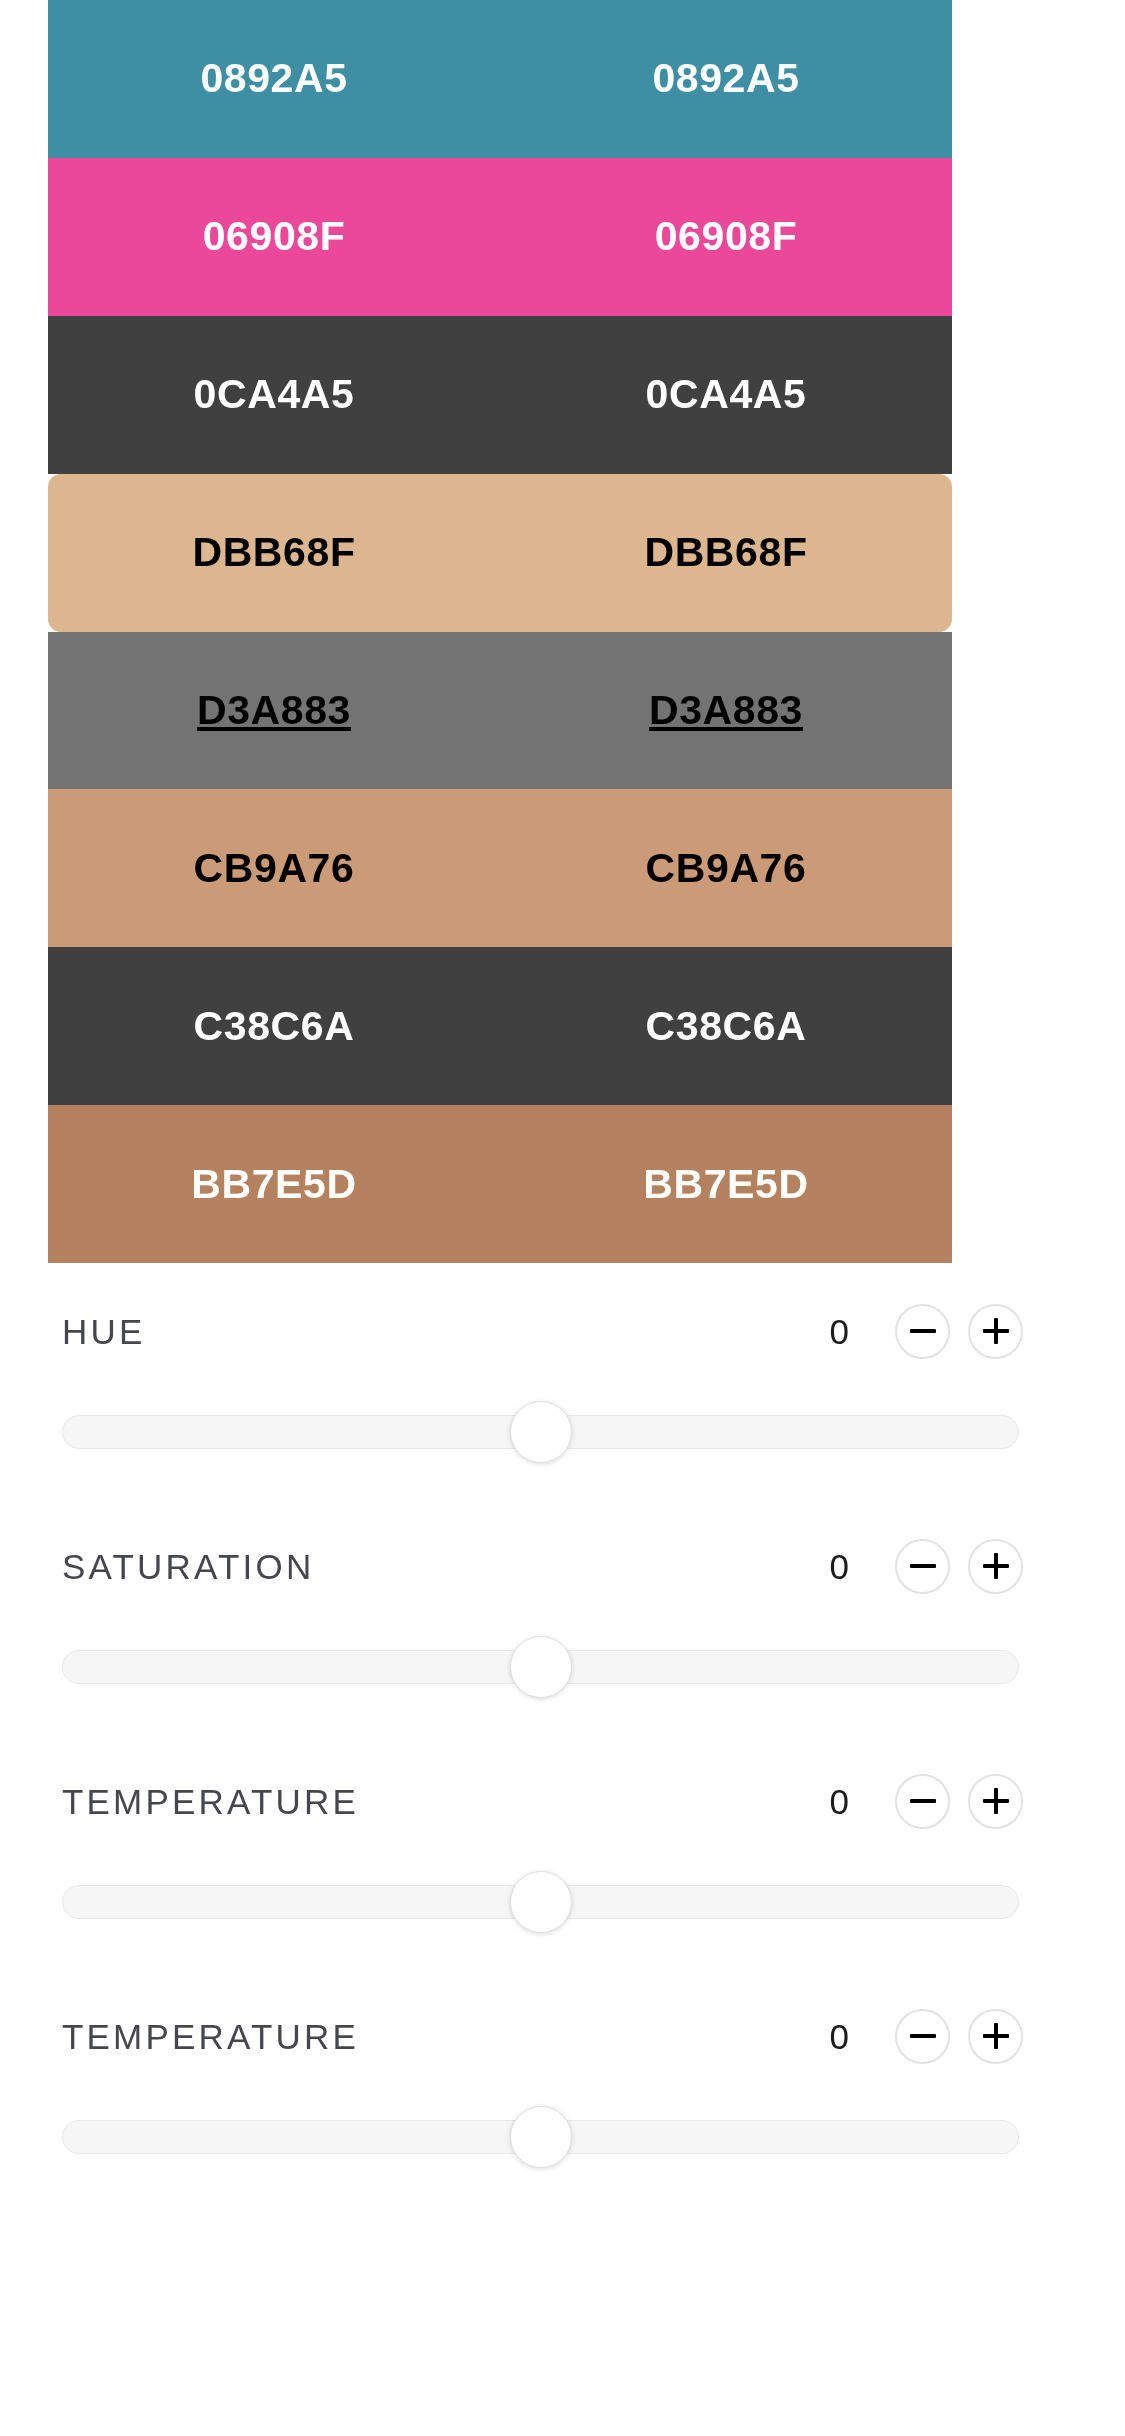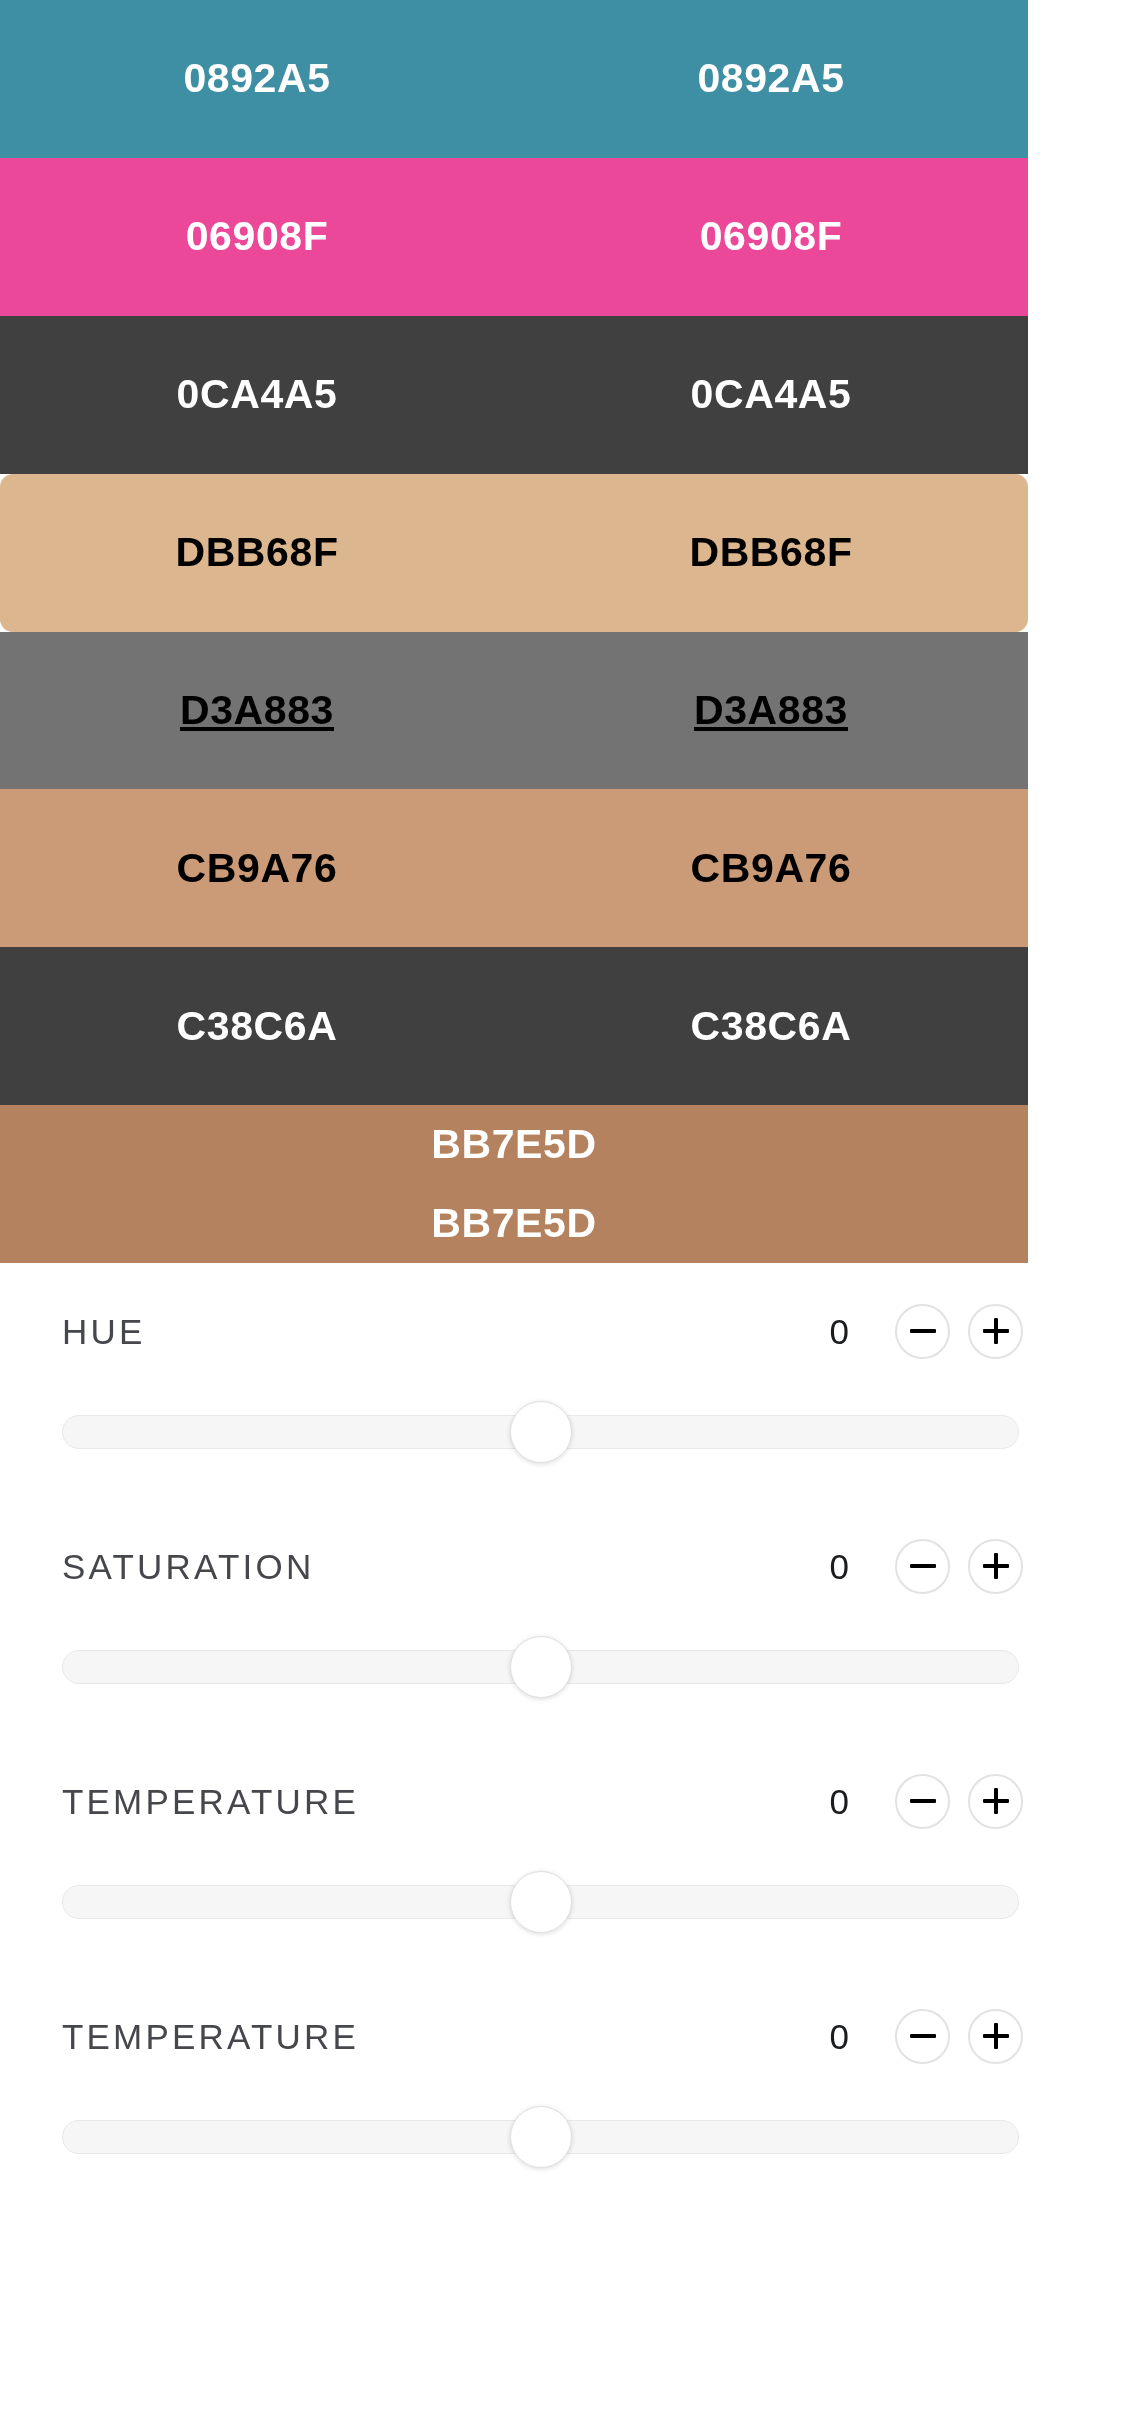--- a/index.html
+++ b/index.html
@@ -20,24 +20,25 @@
     width: 1125px;
     height: 2436px;
     display: flex;
     flex-direction: column;
     background: #ffffff;
     position: relative;
   }
 
   
   .swatch-list {
-    width: 1028px;
+    width: 904px;
     height: 1263px;
     display: flex;
     flex-direction: column;
+    padding-left: 48px;
   }
   .swatch-row {
     flex: 1 1 0;
     display: flex;
     flex-direction: row;
     align-items: center;
     position: relative;
   }
   .swatch-cell {
     width: 50%;
@@ -250,21 +251,21 @@
         </div>
       </div>
       <div class="swatch-row" style="background: #404040;">
         <div class="swatch-cell">
           <span class="swatch-hex" style="color: rgb(255, 255, 255);">C38C6A</span>
         </div>
         <div class="swatch-cell">
           <span class="swatch-hex" style="color: rgb(255, 255, 255);">C38C6A</span>
         </div>
       </div>
-      <div class="swatch-row" style="background: rgb(180, 130, 95); flex-direction: column;">
+      <div class="swatch-row" style="background: rgb(180, 130, 95);">
         <div class="swatch-cell">
           <span class="swatch-hex" style="color: rgb(255, 255, 255);">BB7E5D</span>
         </div>
         <div class="swatch-cell">
           <span class="swatch-hex" style="color: rgb(255, 255, 255);">BB7E5D</span>
         </div>
       </div>
     </div>
 
   <div class="adjust-panel" id="adjustPanel">

